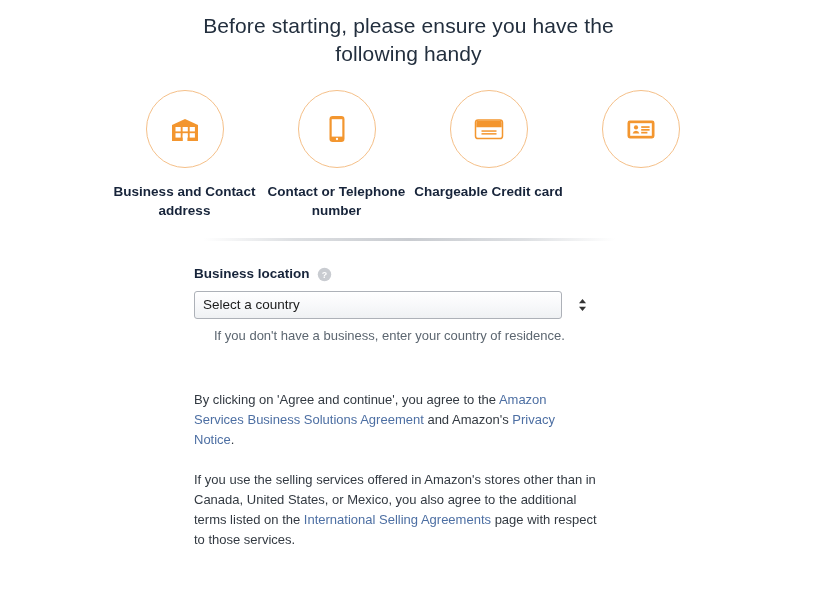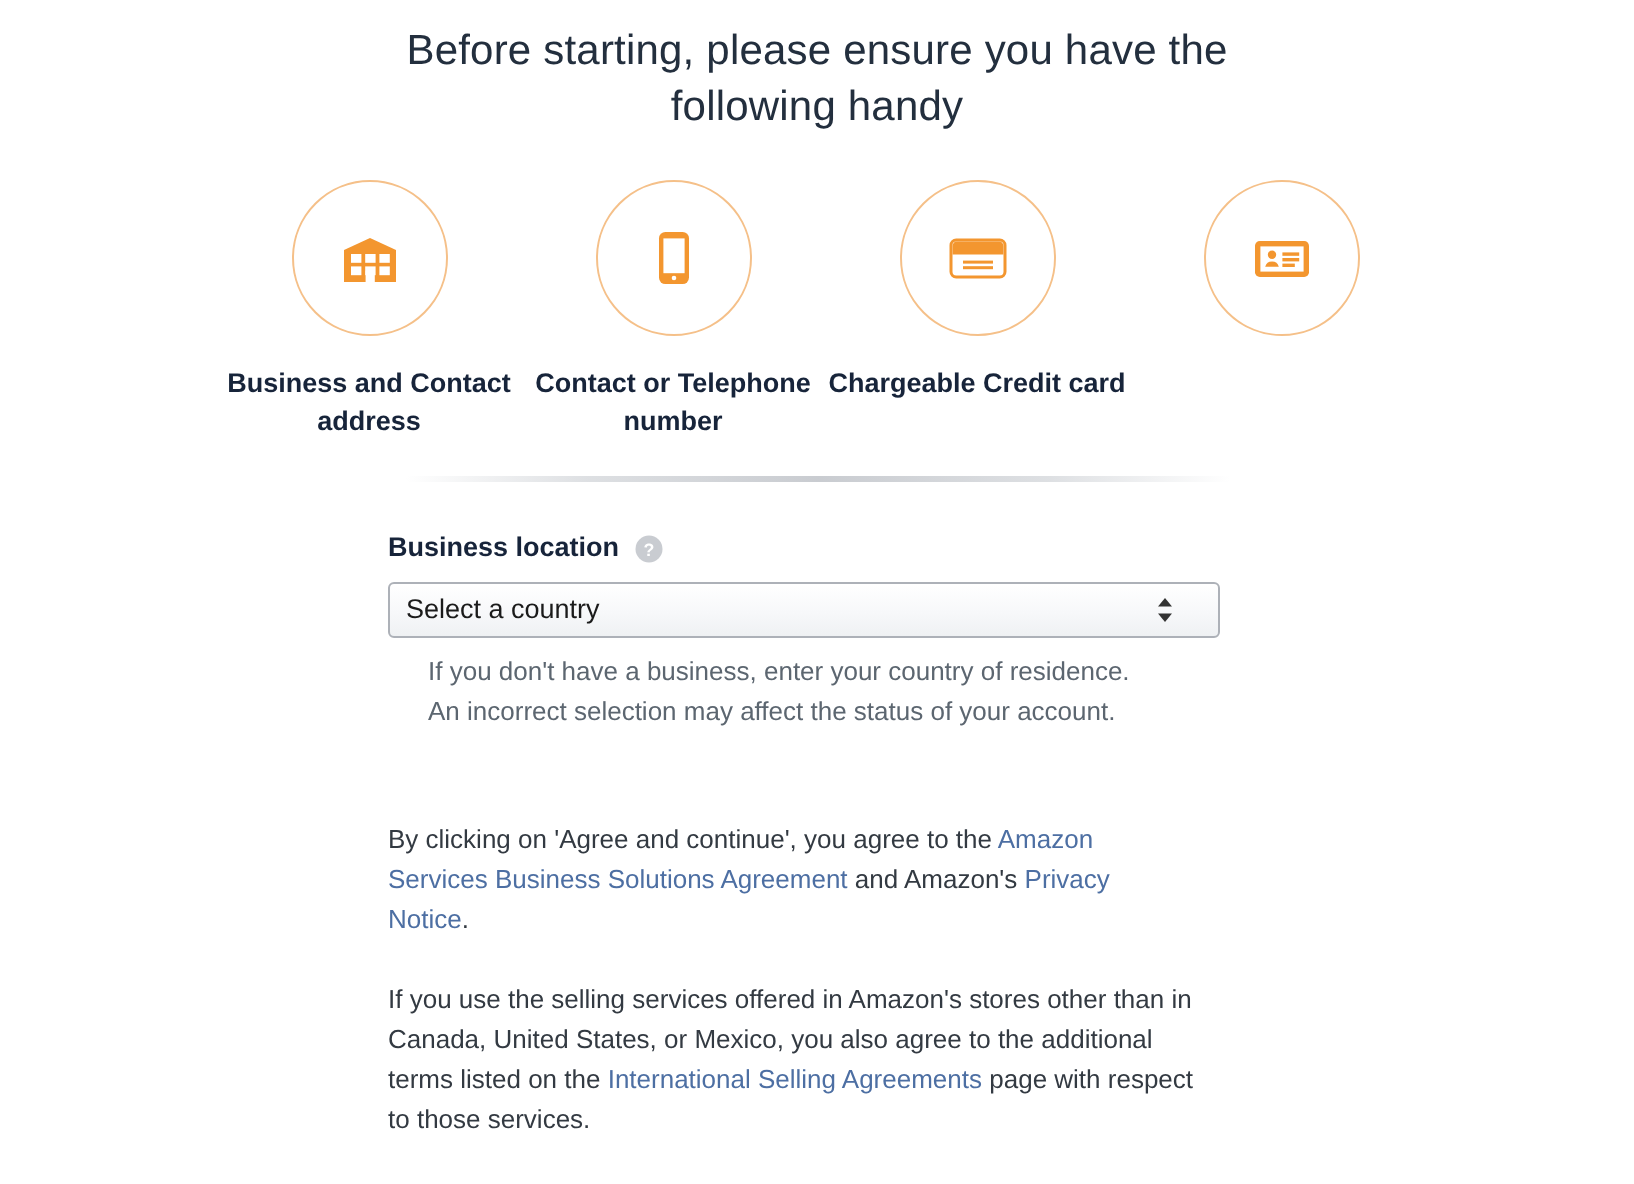--- a/index.html
+++ b/index.html
@@ -113,21 +113,21 @@
     display: block;
   }
 
   .select-wrap {
     position: relative;
     margin-top: 8px;
     width: 402px;
     height: 28px;
   }
   .select-box {
-    width: 416px;
+    width: 368px;
     height: 28px;
     box-sizing: border-box;
     border: 1px solid #adb1b8;
     border-radius: 3px;
     background: linear-gradient(to bottom, #ffffff 0%, #f7f8fa 55%, #eff1f3 100%);
     font-family: "Liberation Sans", sans-serif;
     font-size: 13.5px;
     color: #1b1b1b;
     padding: 0 28px 0 8px;
     line-height: 26px;
@@ -256,21 +256,20 @@
       <span>Select a country</span>
     </div>
     <svg class="select-arrows" width="9" height="14" viewBox="0 0 9 14">
       <path d="M4.5 1 L8 5.2 L1 5.2 Z" fill="#333333"></path>
       <path d="M4.5 13 L8 8.8 L1 8.8 Z" fill="#333333"></path>
     </svg>
   </div>
 
   <div class="helper-text">
     <div>If you don't have a business, enter your country of residence.</div>
-    <div>An incorrect selection may affect the status of your account.</div>
   </div>
 
   <div class="legal-block">
 
     <p class="legal-para"><span>By clicking on 'Agree and continue', you agree to the </span><a class="link">Amazon Services Business Solutions Agreement</a><span> and Amazon's </span><a class="link">Privacy Notice</a><span>.</span></p>
 
     <p class="legal-para"><span>If you use the selling services offered in Amazon's stores other than in Canada, United States, or Mexico, you also agree to the additional terms listed on the </span><a class="link">International Selling Agreements</a><span> page with respect to those services.</span></p>
 
   </div>
 </div>

